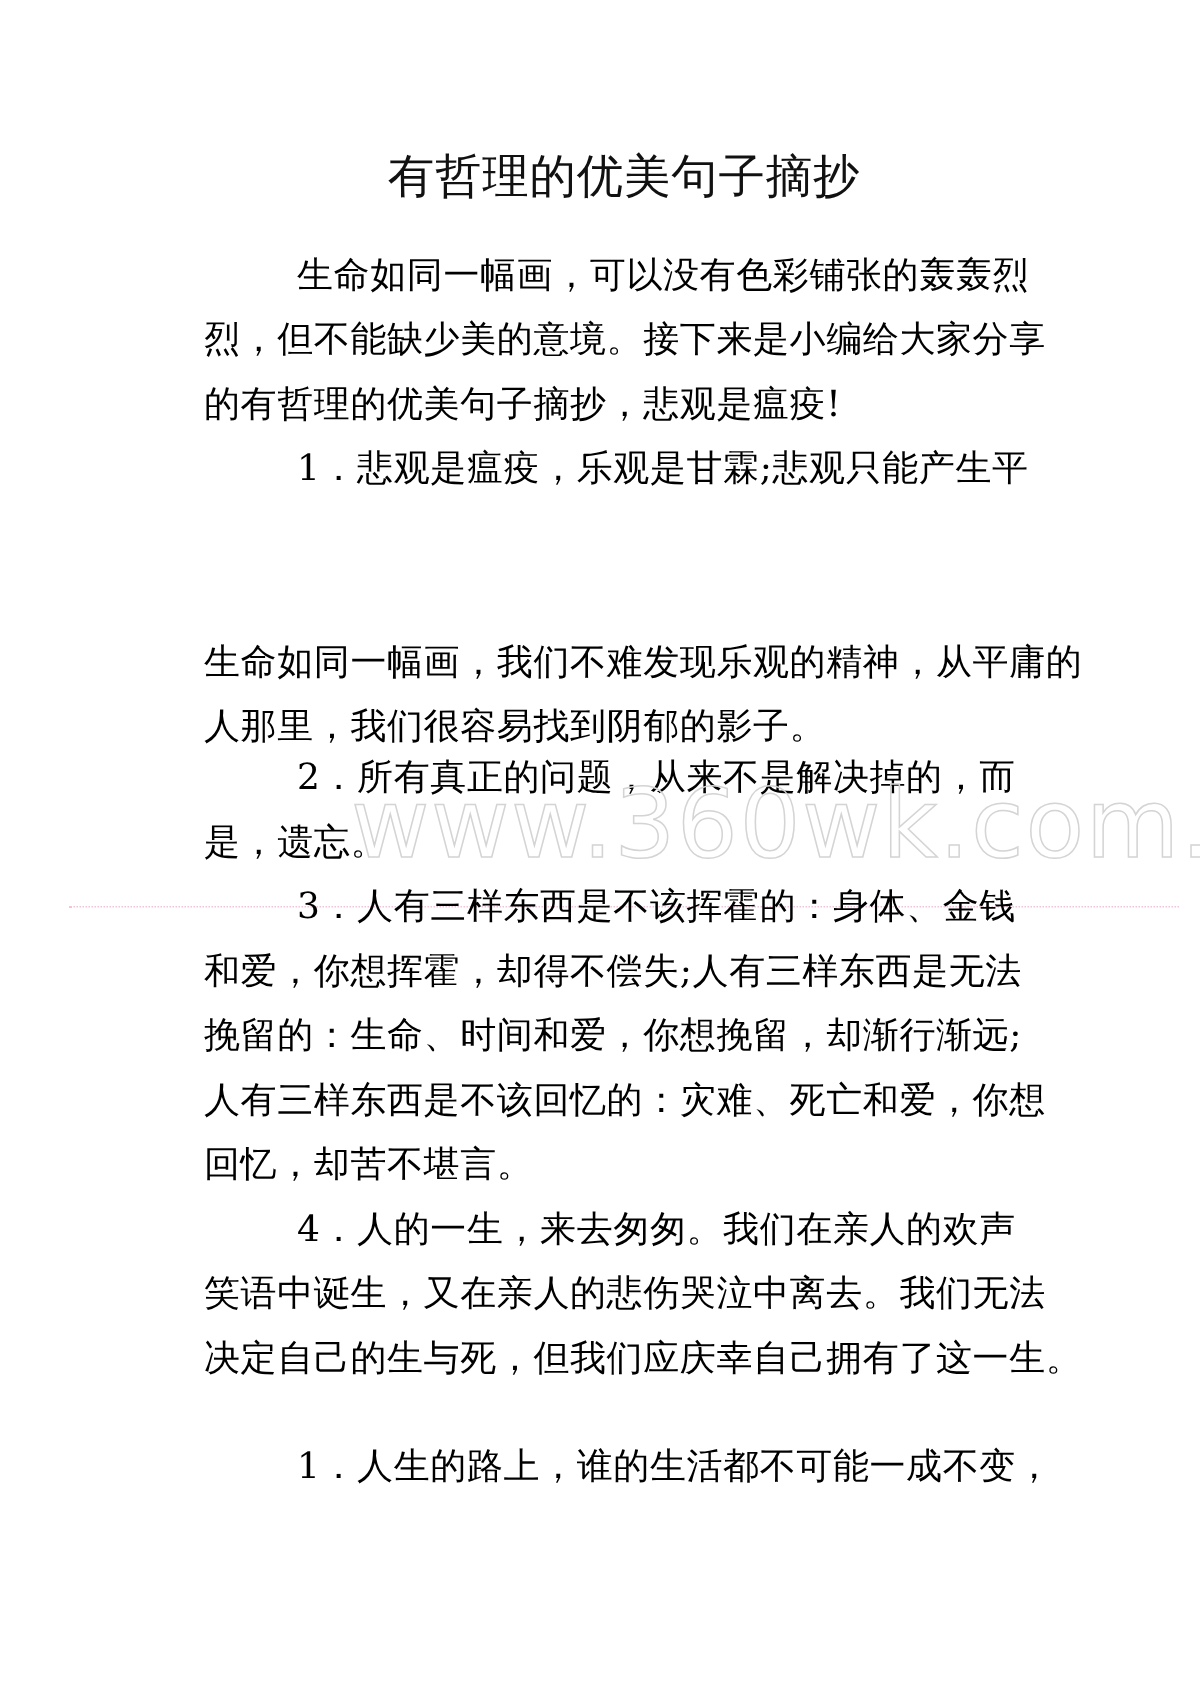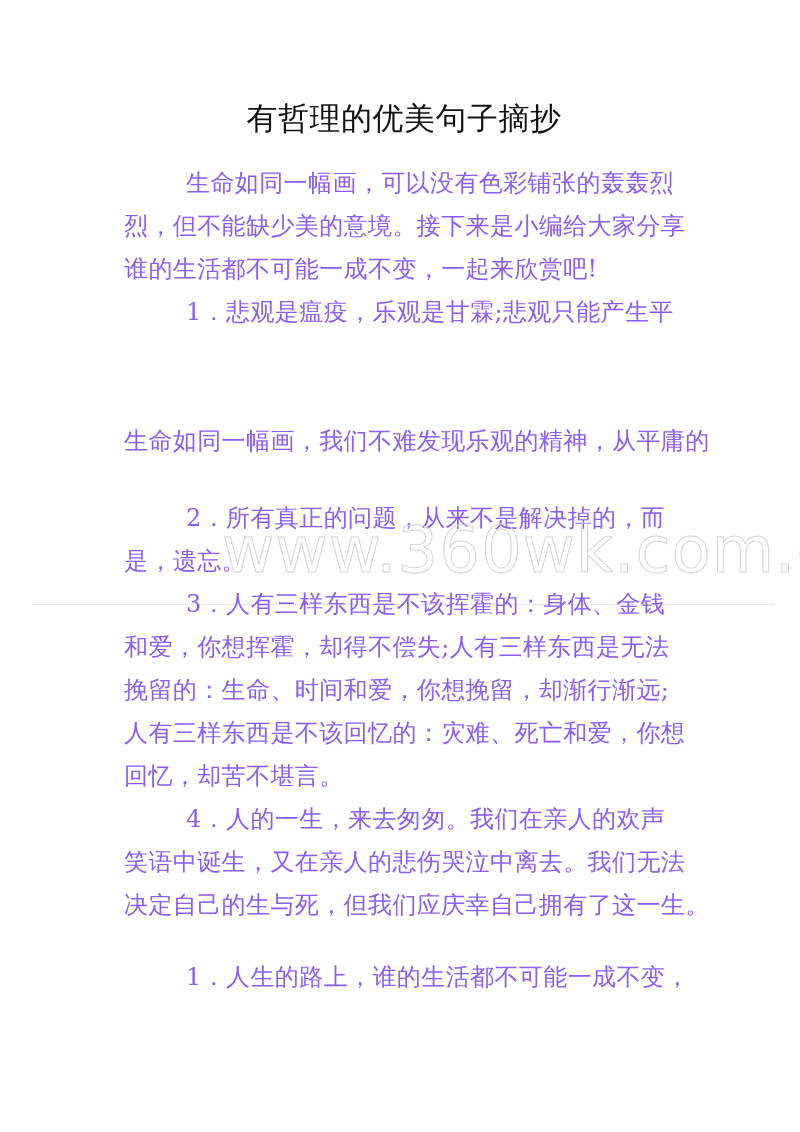--- a/index.html
+++ b/index.html
@@ -10,21 +10,21 @@
     body {
       width: 800px;
       height: 1132px;
       position: relative;
       overflow: hidden;
       font-family: "DejaVu Serif", "Liberation Serif", serif;
       color: #111111;
     }
     .page {
       position: absolute;
-      left: 4px; top: 0;
+      left: 16px; top: 0;
       width: 717px;
       height: 1132px;
     }
     .title {
       position: absolute;
       top: 96px;
       left: 0;
       width: 800px;
       text-align: center;
       font-family: "DejaVu Sans", "Liberation Sans", sans-serif;
@@ -33,21 +33,21 @@
       font-weight: normal;
       color: #111;
       letter-spacing: 0.5px;
     }
     .line {
       position: absolute;
       left: 120px;
       font-size: 24px;
       line-height: 34px;
       white-space: nowrap;
-      color: #8b5cf6;
+      color: #000000;
       letter-spacing: 0.4px;
     }
     .line.indent { left: 182px; }
     .watermark {
       position: absolute;
       left: 218px;
       top: 520px;
       font-family: "DejaVu Sans", "Liberation Sans", sans-serif;
       font-size: 64px;
       line-height: 60px;
@@ -68,24 +68,25 @@
   </style>
 </head>
 <body>
 
 <div class="page">
 
   <div class="title">有哲理的优美句子摘抄</div>
 
   <div class="line indent" style="top:166px">生命如同一幅画，可以没有色彩铺张的轰轰烈</div>
   <div class="line" style="top:209px">烈，但不能缺少美的意境。接下来是小编给大家分享</div>
-  <div class="line" style="top:252px">谁的生活都不可能一成不变，一起来欣赏吧!</div>
+  <div class="line" style="top:252px">的有哲理的优美句子摘抄，悲观是瘟疫!</div>
 
   <div class="line indent" style="top:295px">1．悲观是瘟疫，乐观是甘霖;悲观只能产生平</div>
   <div class="line" style="top:424px">生命如同一幅画，我们不难发现乐观的精神，从平庸的</div>
+  <div class="line" style="top:467px">人那里，我们很容易找到阴郁的影子。</div>
 
   <div class="line indent" style="top:501px">2．所有真正的问题，从来不是解决掉的，而</div>
   <div class="line" style="top:544px">是，遗忘。</div>
 
   <div class="watermark">www.360wk.com.cn</div>
 
   <div class="page-break"></div>
 
   <div class="line indent" style="top:587px">3．人有三样东西是不该挥霍的：身体、金钱</div>
   <div class="line" style="top:630px">和爱，你想挥霍，却得不偿失;人有三样东西是无法</div>

